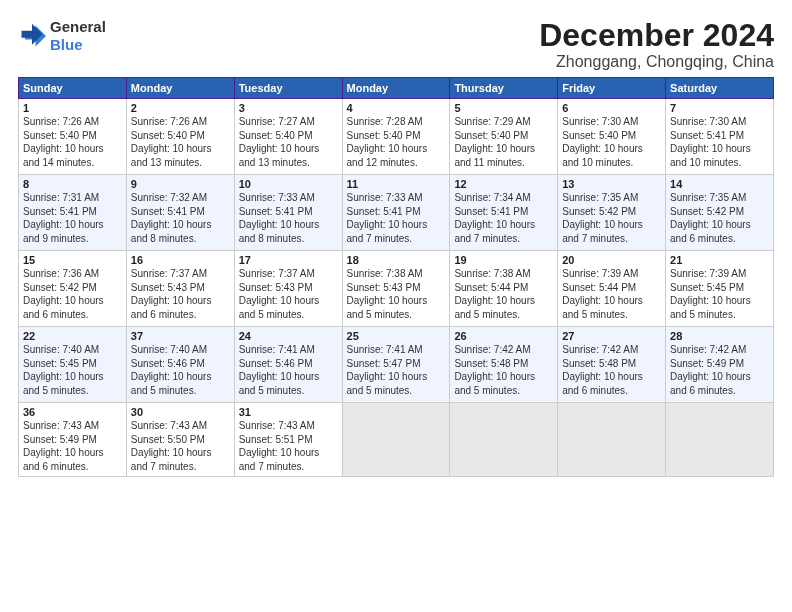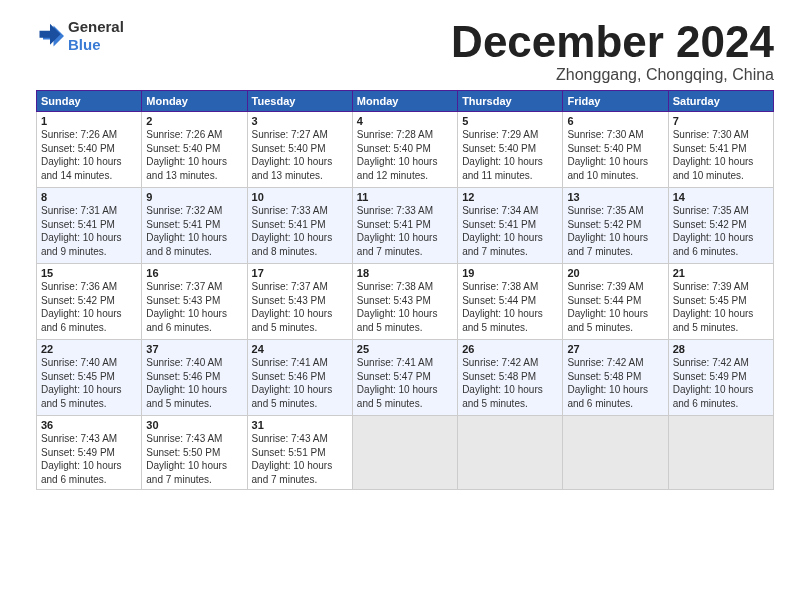--- a/index.html
+++ b/index.html
@@ -6,21 +6,21 @@
     body {
       font-family: Arial, sans-serif;
       background: #fff;
       width: 792px;
       height: 612px;
       overflow: hidden;
     }
     .page {
       width: 792px;
       height: 612px;
-      padding: 18px 18px 10px 36px;
+      padding: 18px 18px 10px 18px;
       background: #fff;
     }
     .header {
       display: flex;
       align-items: flex-start;
       justify-content: space-between;
       margin-bottom: 6px;
     }
     .logo {
       display: flex;
@@ -40,21 +40,21 @@
       line-height: 1;
     }
     .logo-icon {
       width: 28px;
       height: 28px;
     }
     .title-block {
       text-align: right;
     }
     .month-title {
-      font-size: 44px;
+      font-size: 32px;
       font-weight: bold;
       color: #222;
       line-height: 1.1;
     }
     .location-title {
       font-size: 16px;
       color: #444;
     }
     table {
       width: 100%;

